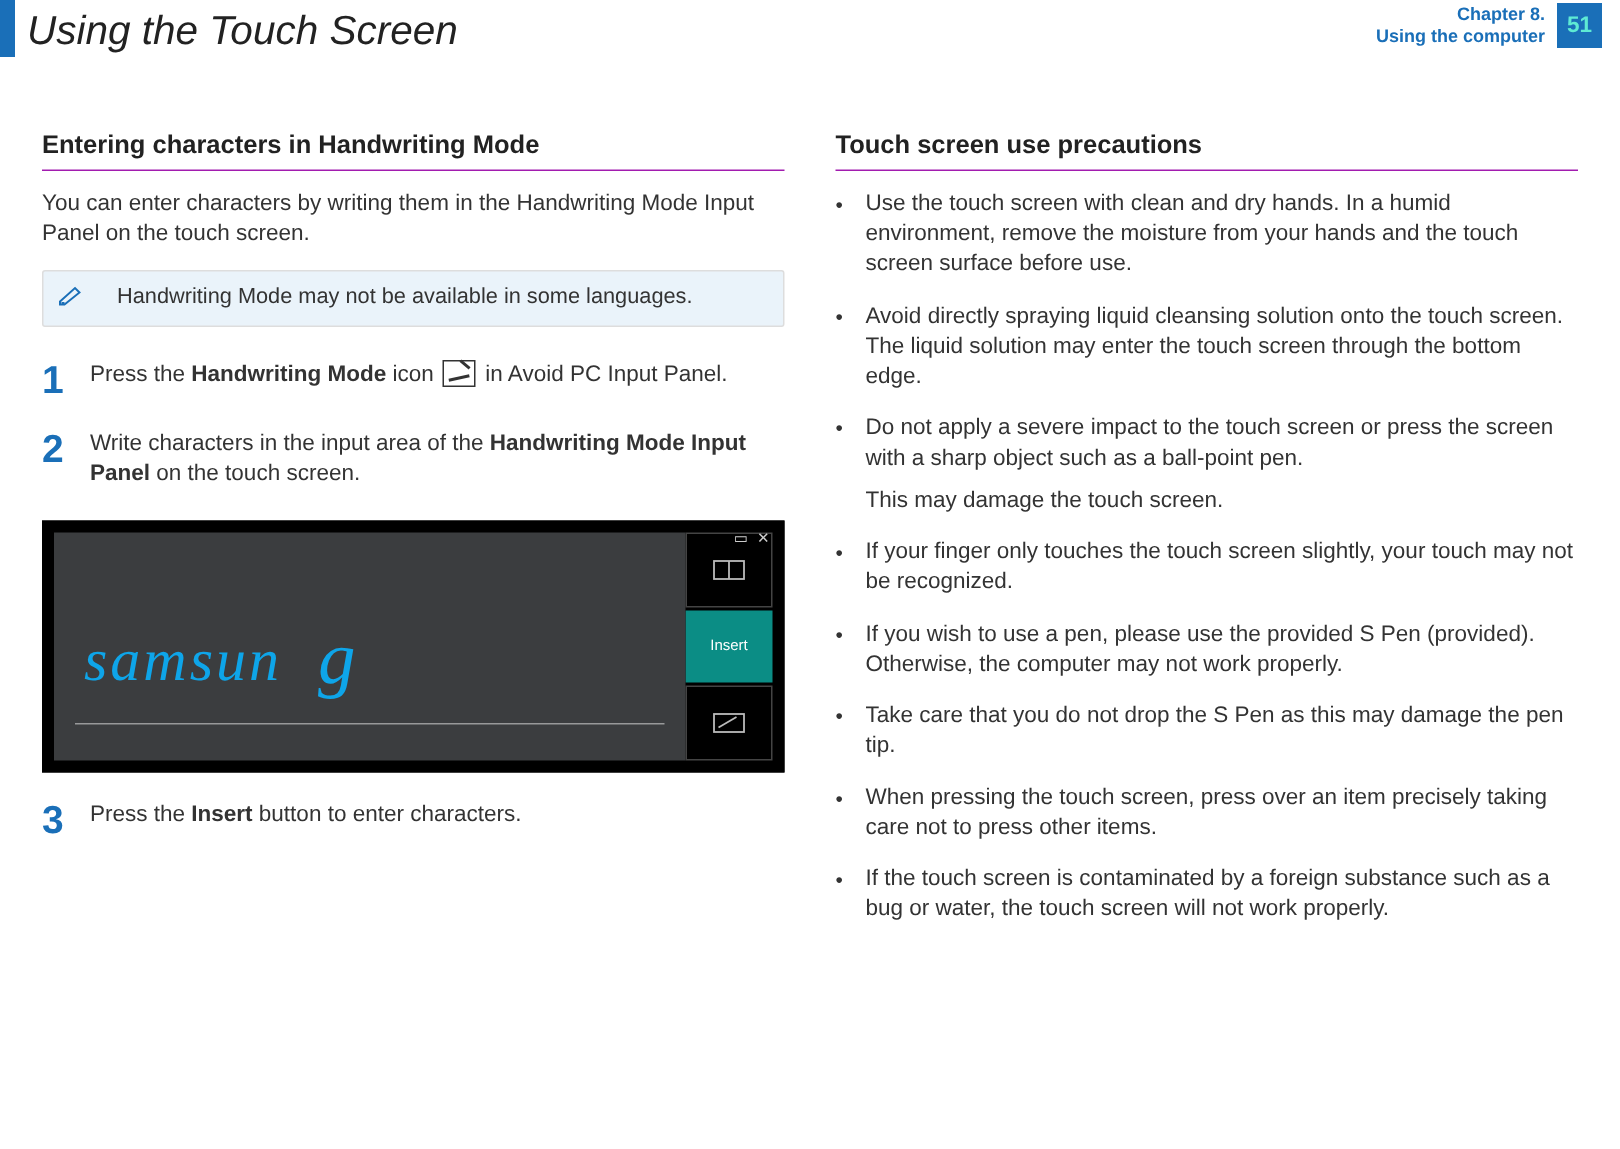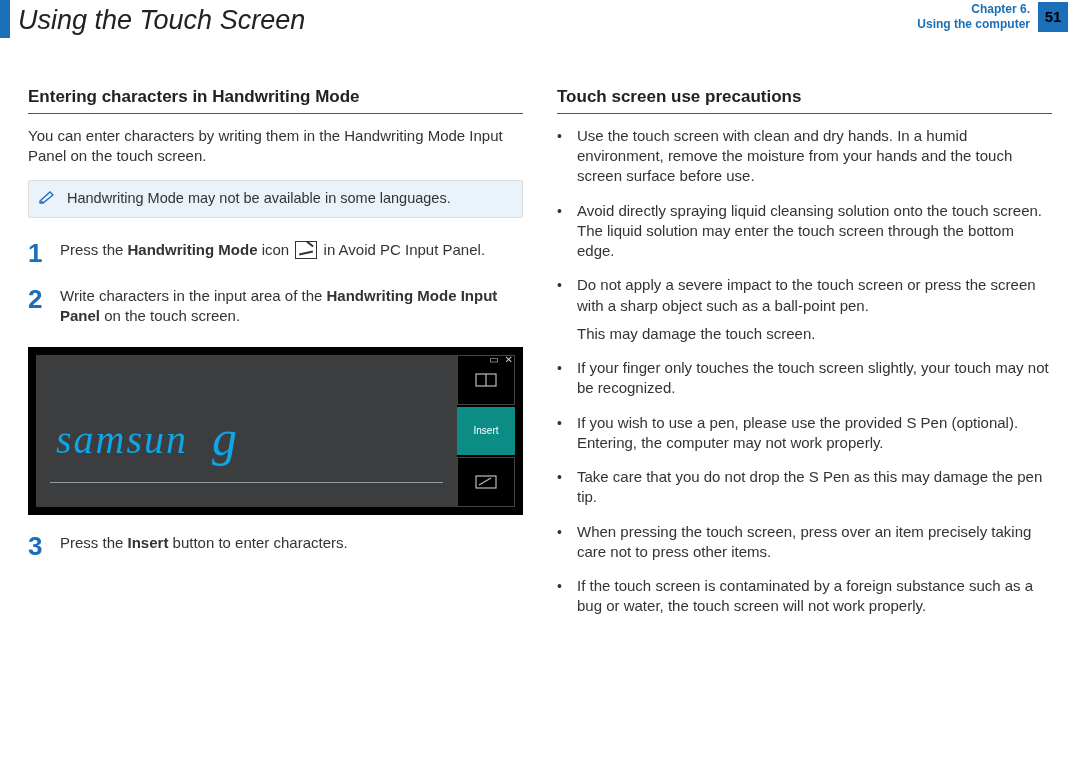--- a/index.html
+++ b/index.html
@@ -45,21 +45,21 @@
     font-size: 12px;
     color: #1a6fb8;
     font-weight: bold;
     margin-right: 8px;
     line-height: 1.25;
   }
   .page-num {
     width: 30px;
     height: 30px;
     background: #1a6fb8;
-    color: #000000;
+    color: #5eead4;
     font-weight: bold;
     font-size: 15px;
     display: flex;
     align-items: center;
     justify-content: center;
   }
   .columns {
     display: flex;
     padding: 0 28px 0 28px;
     gap: 34px;
@@ -83,21 +83,21 @@
     line-height: 1.35;
   }
   .notebox {
     background: #eaf3fa;
     border: 1px solid #ddd;
     border-radius: 2px;
     padding: 8px 10px;
     margin: 14px 0 22px 0;
     display: flex;
     align-items: center;
-    gap: 12px;
+    gap: 23px;
     font-size: 14.5px;
     color: #333;
   }
   .notebox-icon {
     color: #1a6fb8;
     font-size: 14px;
     flex-shrink: 0;
   }
   .step {
     display: flex;
@@ -239,21 +239,21 @@
   }
 </style>
 </head>
 <body>
 
 <div class="header">
   <div class="header-bar"></div>
   <div class="page-title">Using the Touch Screen</div>
   <div class="header-right">
     <div class="chapter-block">
-      <div>Chapter 6.</div>
+      <div>Chapter 8.</div>
       <div>Using the computer</div>
     </div>
     <div class="page-num">51</div>
   </div>
 </div>
 
 <div class="columns">
 
   <div class="col">
     <div class="section-heading">Entering characters in Handwriting Mode</div>
@@ -333,21 +333,21 @@
       <li>
         <div>
           <div>Do not apply a severe impact to the touch screen or press the screen with a sharp object such as a ball-point pen.</div>
           <div class="cont">This may damage the touch screen.</div>
         </div>
       </li>
       <li>
           <div>If your finger only touches the touch screen slightly, your touch may not be recognized.</div>
         </li>
       <li>
-          <div>If you wish to use a pen, please use the provided S Pen (optional). Entering, the computer may not work properly.</div>
+          <div>If you wish to use a pen, please use the provided S Pen (provided). Otherwise, the computer may not work properly.</div>
         </li>
       <li>
           <div>Take care that you do not drop the S Pen as this may damage the pen tip.</div>
         </li>
       <li>
           <div>When pressing the touch screen, press over an item precisely taking care not to press other items.</div>
         </li>
       <li>
           <div>If the touch screen is contaminated by a foreign substance such as a bug or water, the touch screen will not work properly.</div>
         </li>

